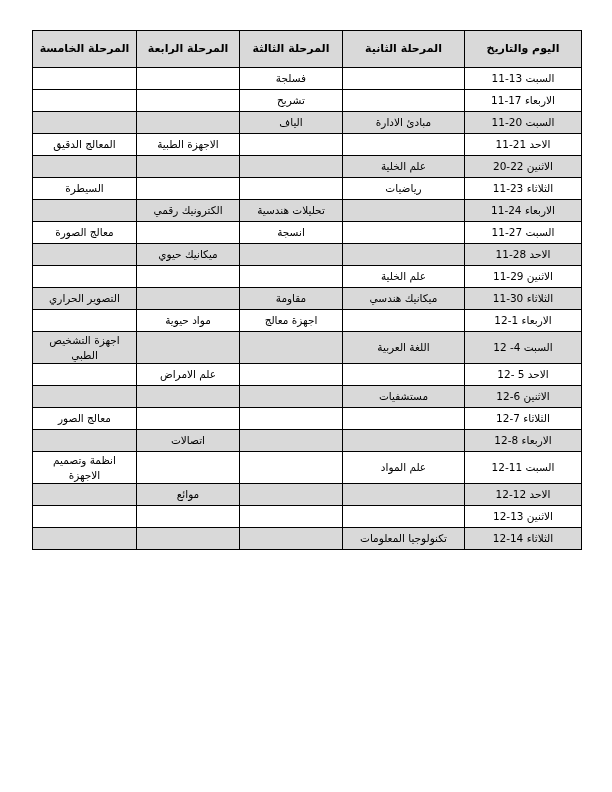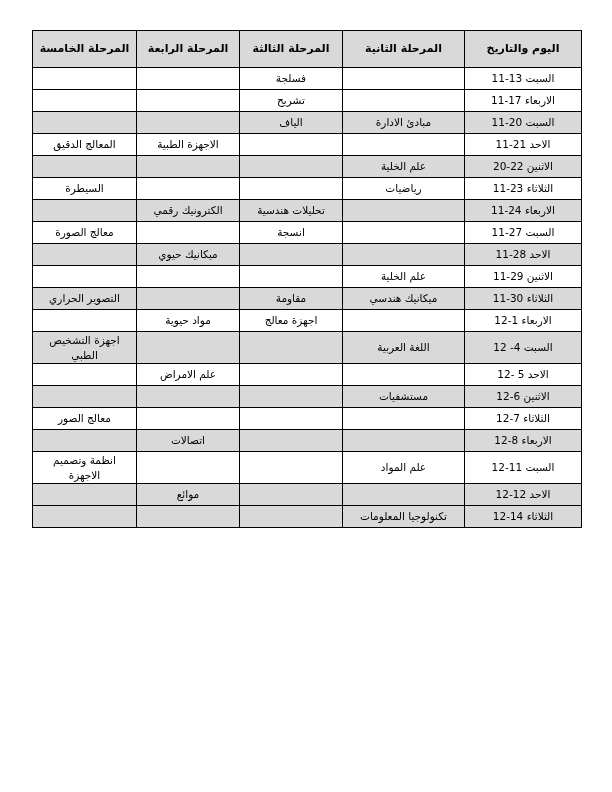--- a/index.html
+++ b/index.html
@@ -220,20 +220,27 @@
           <td class="subject-cell"></td>
           <td class="subject-cell">انظمة وتصميم الاجهزة</td>
         </tr>
         <tr class="shaded">
           <td class="date-cell"><span>الاحد</span> <span dir="ltr">12-12</span></td>
           <td class="subject-cell"></td>
           <td class="subject-cell"></td>
           <td class="subject-cell">موائع</td>
           <td class="subject-cell"></td>
         </tr>
+        <tr>
+          <td class="date-cell"><span>الاثنين</span> <span dir="ltr">12-13</span></td>
+          <td class="subject-cell"></td>
+          <td class="subject-cell"></td>
+          <td class="subject-cell"></td>
+          <td class="subject-cell"></td>
+        </tr>
         <tr class="shaded">
           <td class="date-cell"><span>الثلاثاء</span> <span dir="ltr">12-14</span></td>
           <td class="subject-cell">تكنولوجيا المعلومات</td>
           <td class="subject-cell"></td>
           <td class="subject-cell"></td>
           <td class="subject-cell"></td>
         </tr>
       </tbody>
   </table>
 </div>

